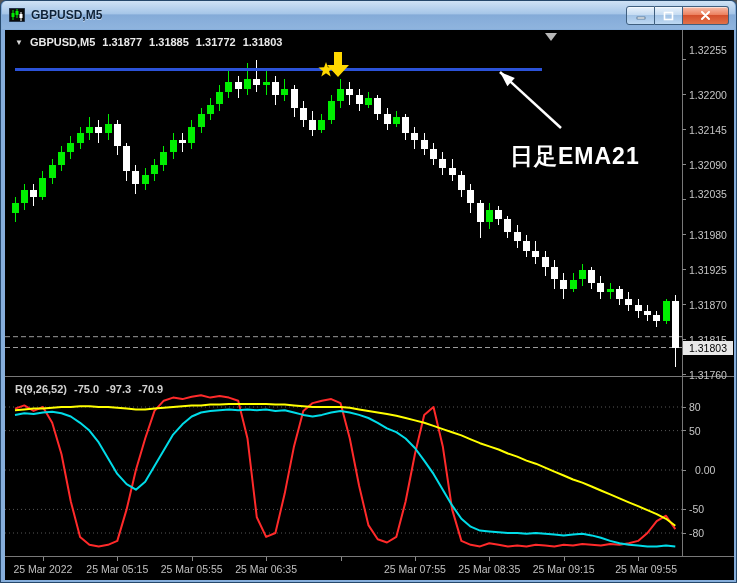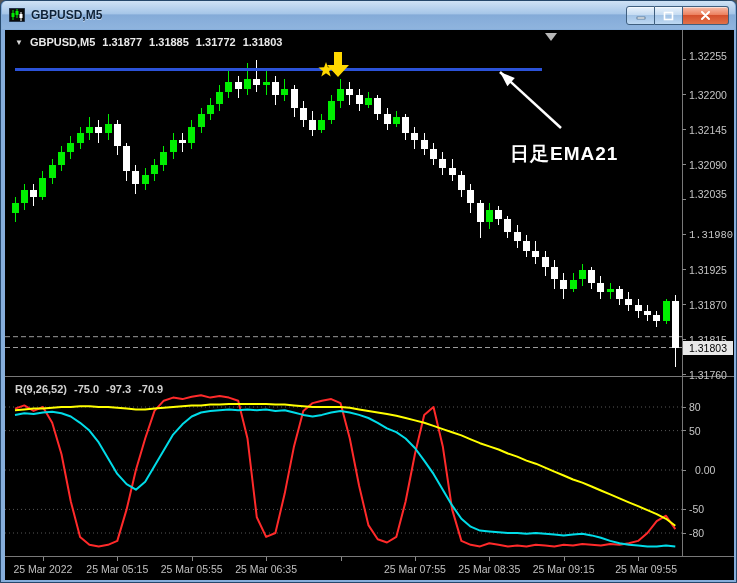--- a/index.html
+++ b/index.html
@@ -19,21 +19,21 @@
   .vsep{position:absolute;left:677px;top:0;width:1px;height:527px;background:#787878;}
   .hsep{position:absolute;left:0;width:729px;height:1px;background:#787878;}
   .info-line{position:absolute;left:10px;top:6px;display:flex;gap:7px;font-size:11px;font-weight:bold;color:#e9e9e9;z-index:4;}
   .info-line .dd{font-size:8px;line-height:13px;color:#d8d8d8;}
   .ind-line-label{position:absolute;left:10px;top:353px;display:flex;gap:7px;font-size:11px;font-weight:bold;color:#d2d2d2;z-index:4;}
   .scale-label{position:absolute;font-size:10.5px;line-height:12px;color:#c6c6c6;white-space:nowrap;}
   .time-label{position:absolute;font-size:10.5px;line-height:12px;color:#c0c0c0;white-space:nowrap;transform:translateX(-50%);}
   .tickmark{position:absolute;background:#8a8a8a;}
   .bid-badge{position:absolute;left:678px;width:50px;height:14px;background:#e8e8e8;color:#000;
     font-size:10.5px;line-height:14px;text-align:center;z-index:5;}
-  .ema-note{position:absolute;left:505px;top:111px;font-size:19px;font-weight:600;color:#fff;z-index:4;letter-spacing:1px;}
+  .ema-note{position:absolute;left:505px;top:111px;font-size:23px;font-weight:600;color:#fff;z-index:4;letter-spacing:1px;}
   .shift-marker{position:absolute;left:540px;top:3px;width:0;height:0;border-left:6px solid transparent;
     border-right:6px solid transparent;border-top:8px solid #b8b8b8;z-index:4;}
   svg{display:block;}
 </style>
 </head>
 <body>
 
 <div class="window">
   <div class="titlebar">
     <svg class="title-icon" viewBox="0 0 16 14">
@@ -254,31 +254,31 @@
     <div class="ind-line-label">
       <span>R(9,26,52)</span>
       <span>-75.0</span>
       <span>-97.3</span>
       <span>-70.9</span>
     </div>
 
     <div class="hsep" style="top:526px;"></div>
     <div style="position:absolute;left:0;top:527px;width:729px;height:23px;"></div>
   <div class="tickmark" style="left: 677px; top: 29.4px; width: 4px; height: 1px;"></div>
-      <div class="scale-label" style="left: 684px; top: 20px;">1.32255</div>
+      <div class="scale-label" style="left: 684px; top: 14px;">1.32255</div>
       <div class="tickmark" style="left: 677px; top: 64.4px; width: 4px; height: 1px;"></div>
       <div class="scale-label" style="left: 684px; top: 58.9px;">1.32200</div>
       <div class="tickmark" style="left: 677px; top: 99.4px; width: 4px; height: 1px;"></div>
       <div class="scale-label" style="left: 684px; top: 93.9px;">1.32145</div>
       <div class="tickmark" style="left: 677px; top: 134.4px; width: 4px; height: 1px;"></div>
       <div class="scale-label" style="left: 684px; top: 128.9px;">1.32090</div>
       <div class="tickmark" style="left: 677px; top: 169.4px; width: 4px; height: 1px;"></div>
       <div class="scale-label" style="left: 684px; top: 158px;">1.32035</div>
       <div class="tickmark" style="left: 677px; top: 204.4px; width: 4px; height: 1px;"></div>
-      <div class="scale-label" style="left: 684px; top: 198.9px; font-family: Liberation Mono, monospace;">1.31980</div>
+      <div class="scale-label" style="left: 684px; top: 198.9px;">1.31980</div>
       <div class="tickmark" style="left: 677px; top: 239.4px; width: 4px; height: 1px;"></div>
       <div class="scale-label" style="left: 684px; top: 233.9px;">1.31925</div>
       <div class="tickmark" style="left: 677px; top: 274.4px; width: 4px; height: 1px;"></div>
       <div class="scale-label" style="left: 684px; top: 268.9px;">1.31870</div>
       <div class="tickmark" style="left: 677px; top: 309.4px; width: 4px; height: 1px;"></div>
       <div class="scale-label" style="left: 684px; top: 303.9px;">1.31815</div>
       <div class="tickmark" style="left: 677px; top: 344.4px; width: 4px; height: 1px;"></div>
       <div class="scale-label" style="left: 684px; top: 338.9px;">1.31760</div>
       <div class="tickmark" style="left: 677px; top: 376.5px; width: 4px; height: 1px;"></div>
       <div class="scale-label" style="left: 684px; top: 371px;">80</div>

